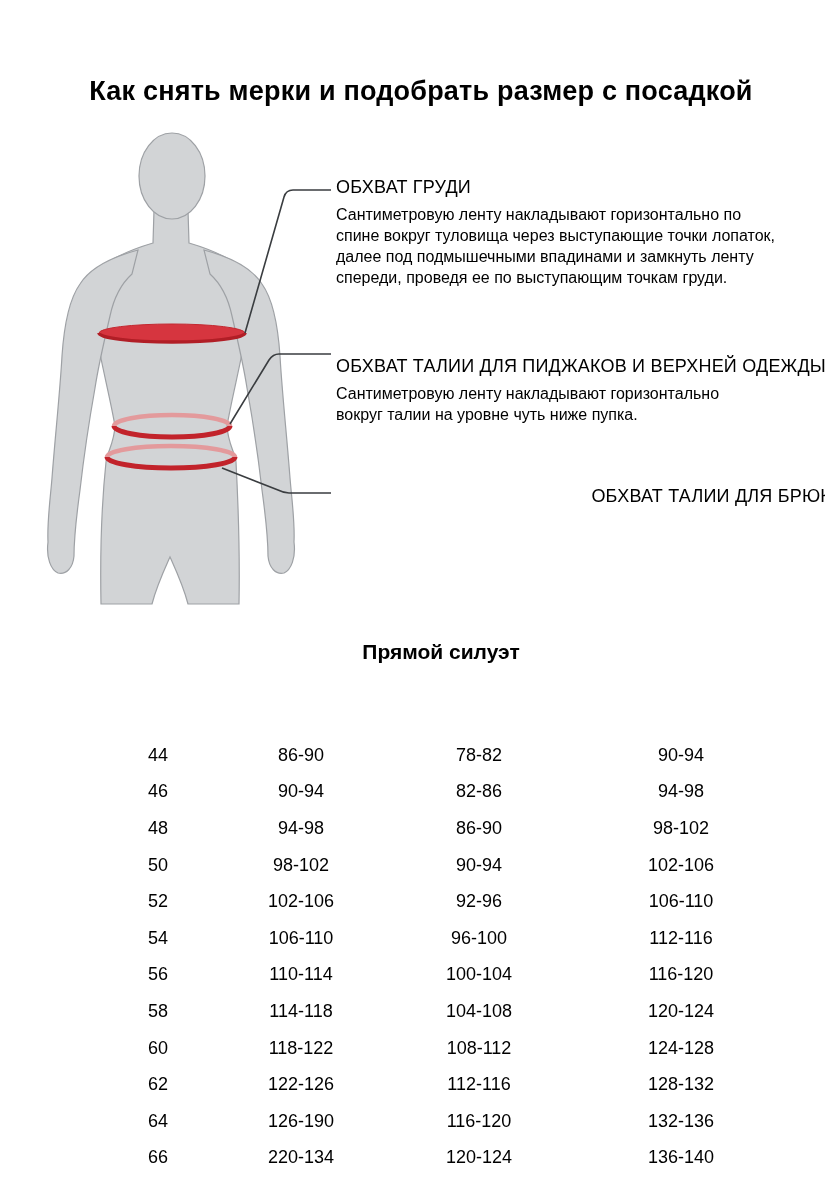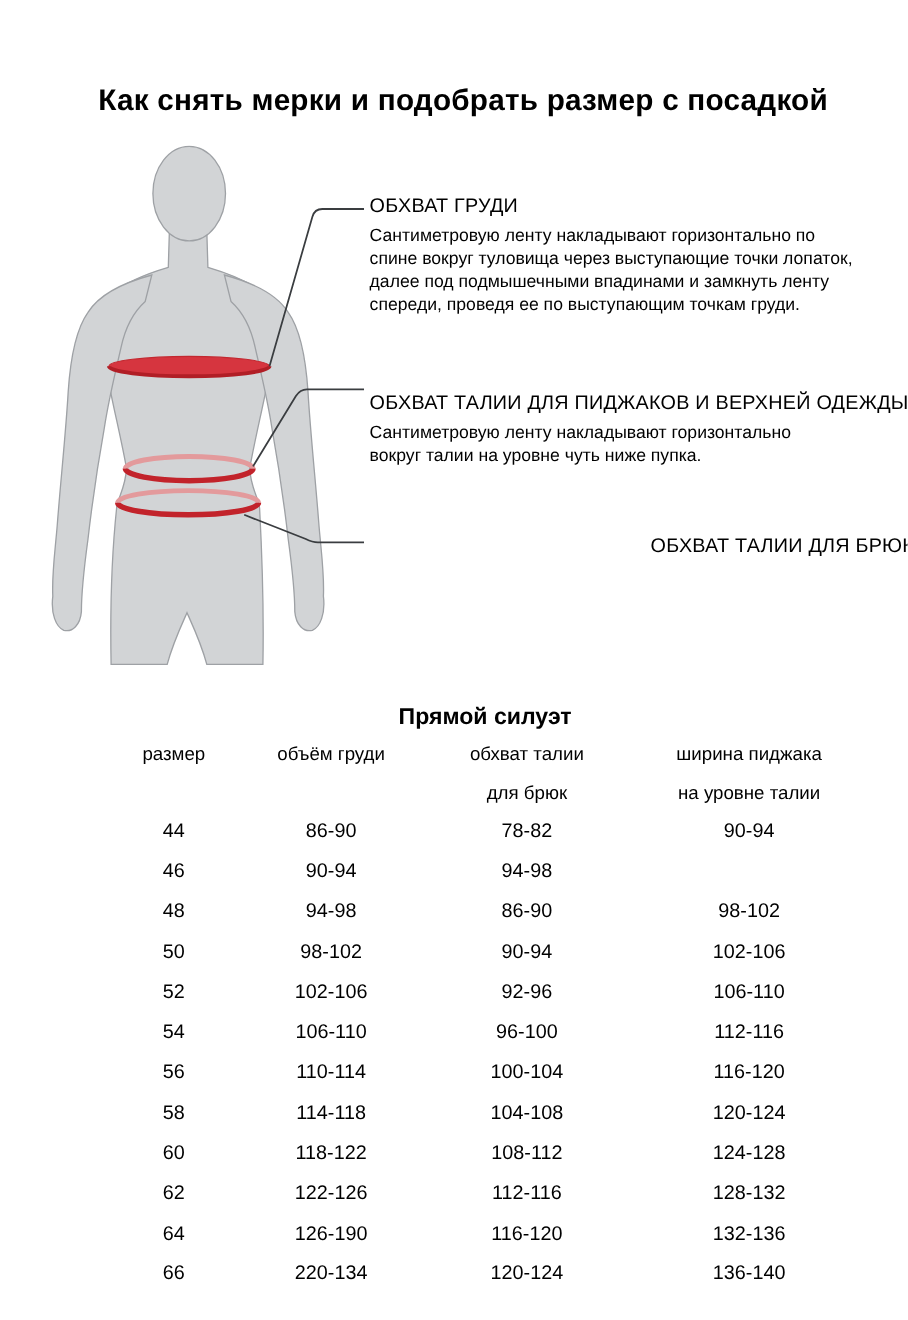--- a/index.html
+++ b/index.html
@@ -118,49 +118,32 @@
     <div class="callout-heading">ОБХВАТ ТАЛИИ ДЛЯ ПИДЖАКОВ И ВЕРХНЕЙ ОДЕЖДЫ</div>
     <div class="callout-text">Сантиметровую ленту накладывают горизонтально вокруг талии на уровне чуть ниже пупка.</div>
   </div>
 
   <div class="callout c3">
     <div class="callout-heading">ОБХВАТ ТАЛИИ ДЛЯ БРЮК</div>
   </div>
 
   <div class="table-title">Прямой силуэт</div>
 
-  <div class="thead">
-      <div class="thcell">
-        <div>размер</div>
-        <div></div>
-      </div>
-      <div class="thcell">
-        <div>объём груди</div>
-        <div></div>
-      </div>
-      <div class="thcell">
-        <div>обхват талии</div>
-        <div>для брюк</div>
-      </div>
-      <div class="thcell">
-        <div>ширина пиджака</div>
-        <div>на уровне талии</div>
-      </div>
-    </div>
 
   <div class="tbody">
       <div class="trow">
         <div class="tcell">44</div>
         <div class="tcell">86-90</div>
         <div class="tcell">78-82</div>
         <div class="tcell">90-94</div>
       </div>
       <div class="trow">
         <div class="tcell">46</div>
         <div class="tcell">90-94</div>
+        <div class="tcell">82-86</div>
         <div class="tcell">94-98</div>
       </div>
       <div class="trow">
         <div class="tcell">48</div>
         <div class="tcell">94-98</div>
         <div class="tcell">86-90</div>
         <div class="tcell">98-102</div>
       </div>
       <div class="trow">
         <div class="tcell">50</div>

